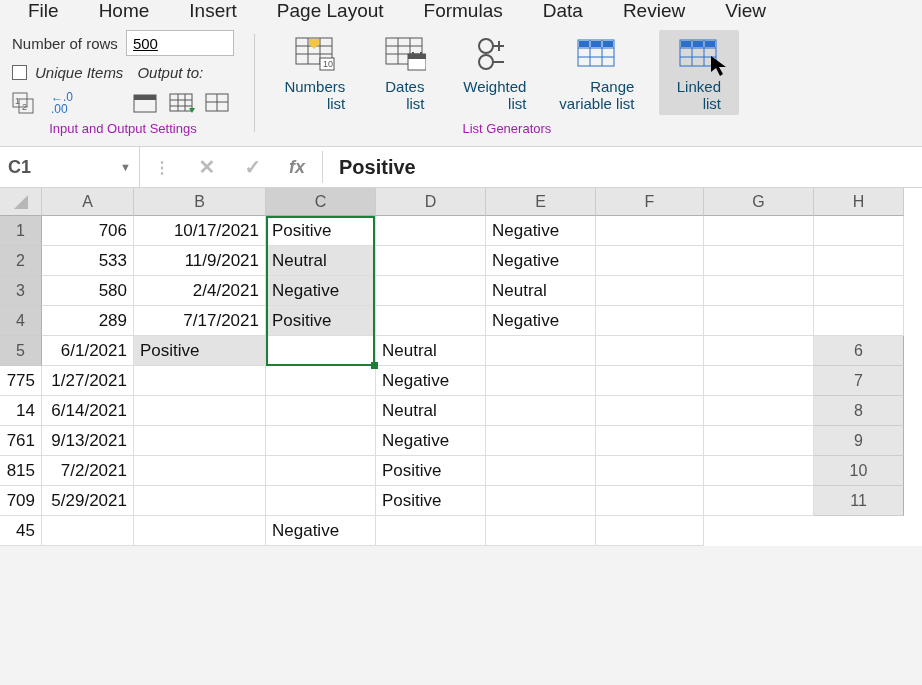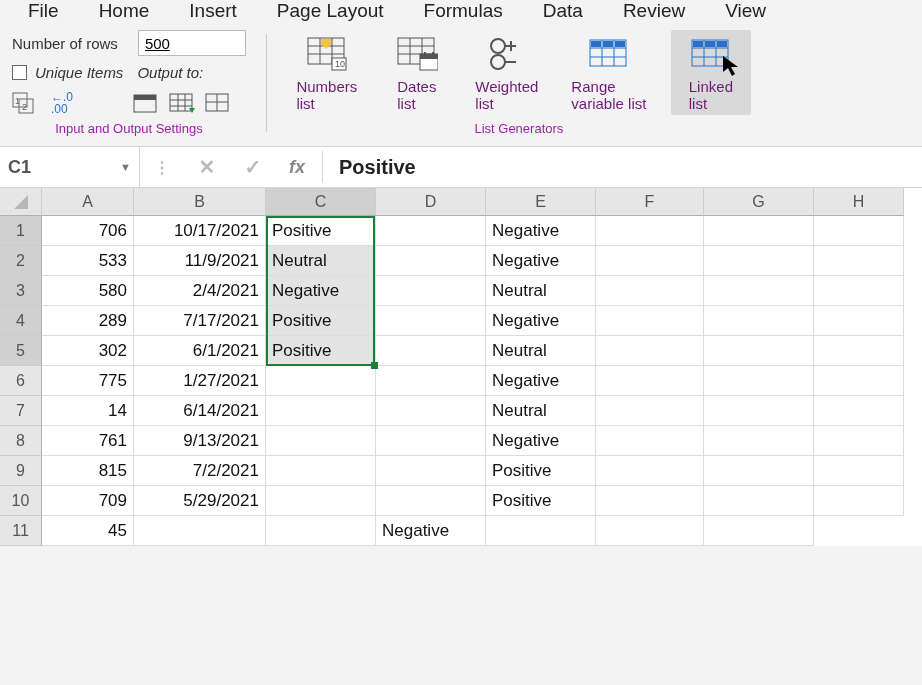--- a/index.html
+++ b/index.html
@@ -11,34 +11,34 @@
 
   
   .ribbon { display: flex; padding: 4px 8px 0 8px; gap: 14px; }
   .ribbon-group { display: flex; flex-direction: column; align-items: center; padding: 0 4px; }
   .ribbon-group-body { display: flex; align-items: flex-start; gap: 10px; }
   .ribbon-group-label { font-size: 13px; color: #a21caf; margin-top: 6px; }
   .sep { width: 1px; background: #ccc; margin: 4px 2px; }
 
   
   .left-rows { display: flex; flex-direction: column; gap: 8px; font-size: 15px; color: #333; }
-  .row1 { display: flex; align-items: center; gap: 20px; }
+  .row1 { display: flex; align-items: center; gap: 8px; }
   .numrows-input { width: 108px; height: 26px; border: 1px solid #bbb; background: #fff; padding: 0 6px; font-size: 15px; text-decoration: underline; }
   .row2 { display: flex; align-items: center; gap: 8px; font-style: italic; }
   .checkbox { width: 15px; height: 15px; border: 1px solid #666; background: #fff; display: inline-block; }
   .row3 { display: flex; align-items: center; gap: 8px; margin-top: 2px; }
   .mini-icon { width: 28px; height: 24px; display: inline-flex; align-items: center; justify-content: center; }
   .mini-icon svg { display: block; }
 
   
   .rbtn { display: flex; flex-direction: column; align-items: center; justify-content: flex-start; width: 80px; padding: 4px 2px 2px; border-radius: 2px; }
   .rbtn.wide { width: 104px; }
   .rbtn.active { background: #d9d9d9; }
   .rbtn .icon { width: 44px; height: 40px; display: flex; align-items: center; justify-content: center; position: relative; }
-  .rbtn .lbl { font-size: 15px; color: #701a75; text-align: left; line-height: 1.15; margin-top: 4px; }
+  .rbtn .lbl { font-size: 15px; color: #0c4a6e; text-align: right; line-height: 1.15; margin-top: 4px; }
   .cursor-arrow { position: absolute; right: -10px; bottom: -4px; }
 
   
   .fx-row { display: flex; align-items: stretch; background: #fff; border-top: 1px solid #d5d5d5; border-bottom: 1px solid #d5d5d5; margin-top: 10px; height: 42px; font-weight: bold; }
   .namebox { width: 140px; display: flex; align-items: center; border-right: 1px solid #d5d5d5; padding: 0 8px; font-size: 18px; color: #555; position: relative; }
   .namebox .dd { margin-left: auto; color: #777; font-size: 11px; }
   .fx-dots { width: 44px; display: flex; align-items: center; justify-content: center; color: #bbb; }
   .fx-btn { width: 46px; display: flex; align-items: center; justify-content: center; color: #bbb; font-size: 20px; }
   .fx-sym { width: 42px; display: flex; align-items: center; justify-content: center; font-style: italic; color: #888; font-size: 18px; }
   .fx-divider { width: 1px; background: #d5d5d5; margin: 4px 4px; }
@@ -272,21 +272,20 @@
       <div class="rowhdr sel">4</div>
       <div class="cell right">289</div>
       <div class="cell right">7/17/2021</div>
       <div class="cell selrange">Positive</div>
       <div class="cell"></div>
       <div class="cell">Negative</div>
       <div class="cell"></div>
       <div class="cell"></div>
       <div class="cell"></div>
       <div class="rowhdr sel">5</div>
-      <div class="cell right">302</div>
       <div class="cell right">6/1/2021</div>
       <div class="cell selrange">Positive</div>
       <div class="cell"></div>
       <div class="cell">Neutral</div>
       <div class="cell"></div>
       <div class="cell"></div>
       <div class="cell"></div>
       <div class="rowhdr">6</div>
       <div class="cell right">775</div>
       <div class="cell right">1/27/2021</div>

